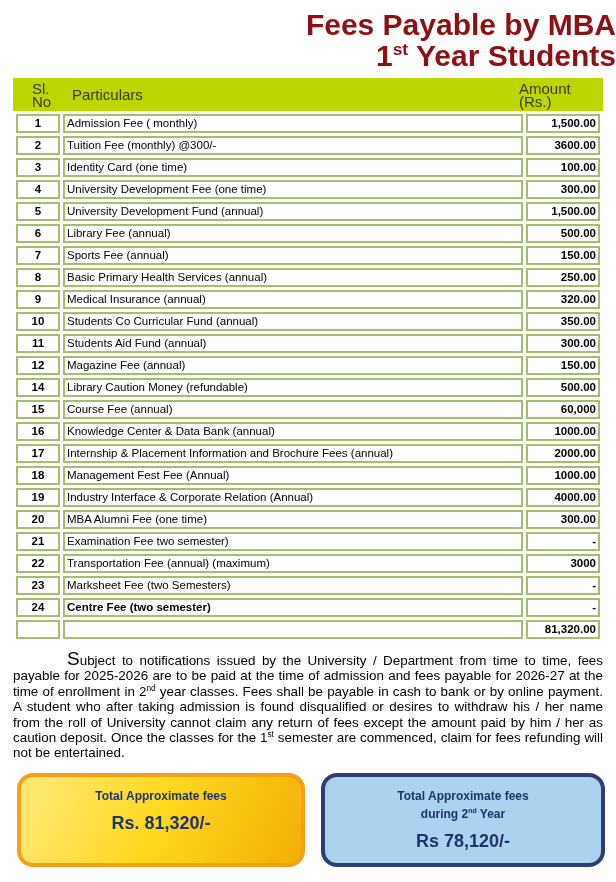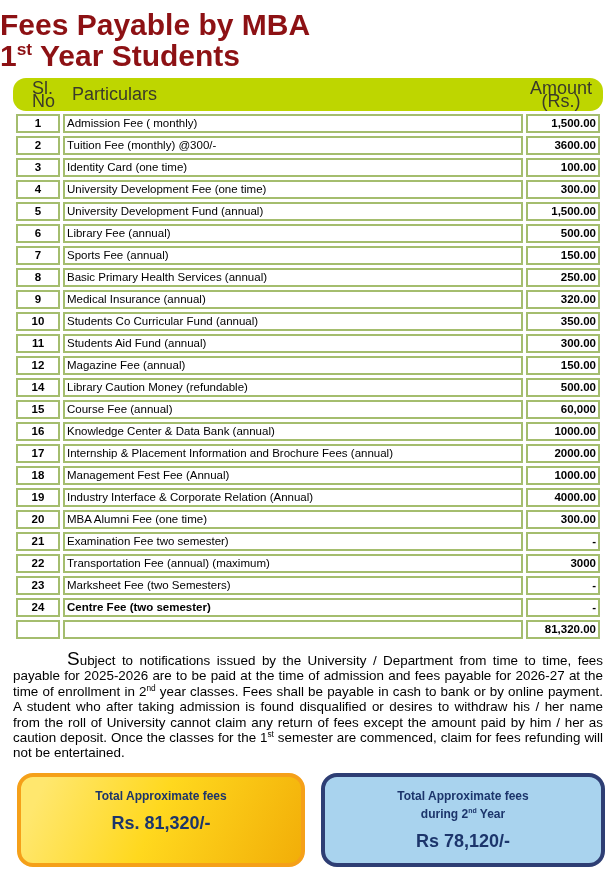--- a/index.html
+++ b/index.html
@@ -3,33 +3,33 @@
 <meta charset="utf-8">
 <style>
   html,body{margin:0;padding:0;}
   body{
     width:616px;height:882px;background:#ffffff;
     font-family:"Liberation Sans",sans-serif;color:#000;
     overflow:hidden;
   }
   
   .title{
-    text-align:left;color:#8d1114;font-weight:bold;
+    text-align:right;color:#8d1114;font-weight:bold;
     font-size:30px;line-height:31px;margin-top:9px;
   }
   .title sup{font-size:58%;line-height:0;}
   
   .fee-table-wrap{margin:7px 13px 0 13px;}
   .thead{
     display:flex;background:#bed600;color:#3a3a2a;
-    font-size:18px;height:33px;align-items:center;border-radius:13px;
+    font-size:15px;height:33px;align-items:center;
   }
   .th-no{width:48px;padding-left:19px;box-sizing:border-box;line-height:13px;}
   .th-part{flex:1;padding-left:11px;}
-  .th-amt{width:84px;text-align:center;line-height:13px;}
+  .th-amt{width:84px;line-height:13px;}
   table.fees{
     border-collapse:separate;border-spacing:3px;
     width:100%;table-layout:fixed;
   }
   table.fees td{
     border:2px solid #a4bd6e;background:#fff;
     font-size:11.5px;line-height:13px;padding:1px 2px;
     overflow:hidden;white-space:nowrap;vertical-align:middle;
   }
   td.c-no{text-align:center;font-weight:bold;}

